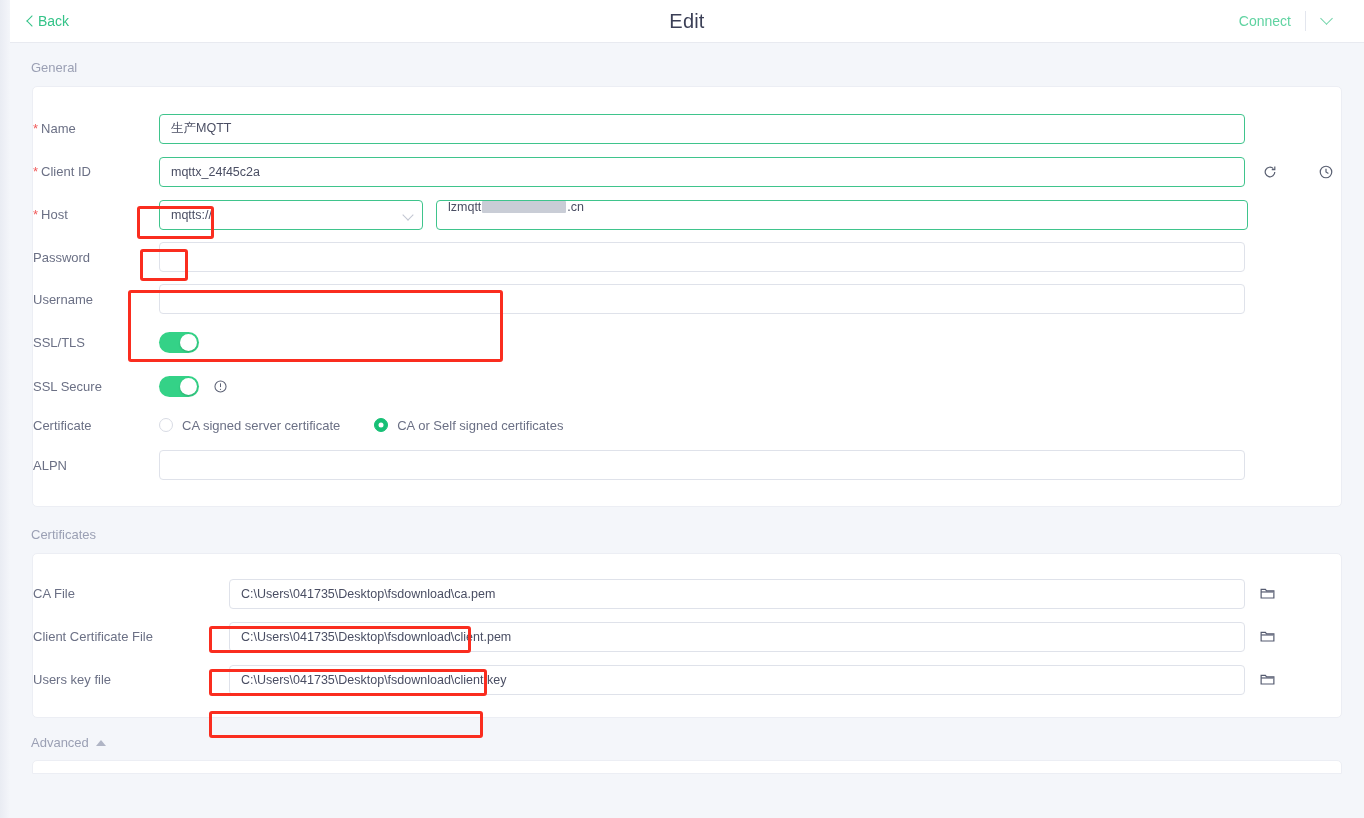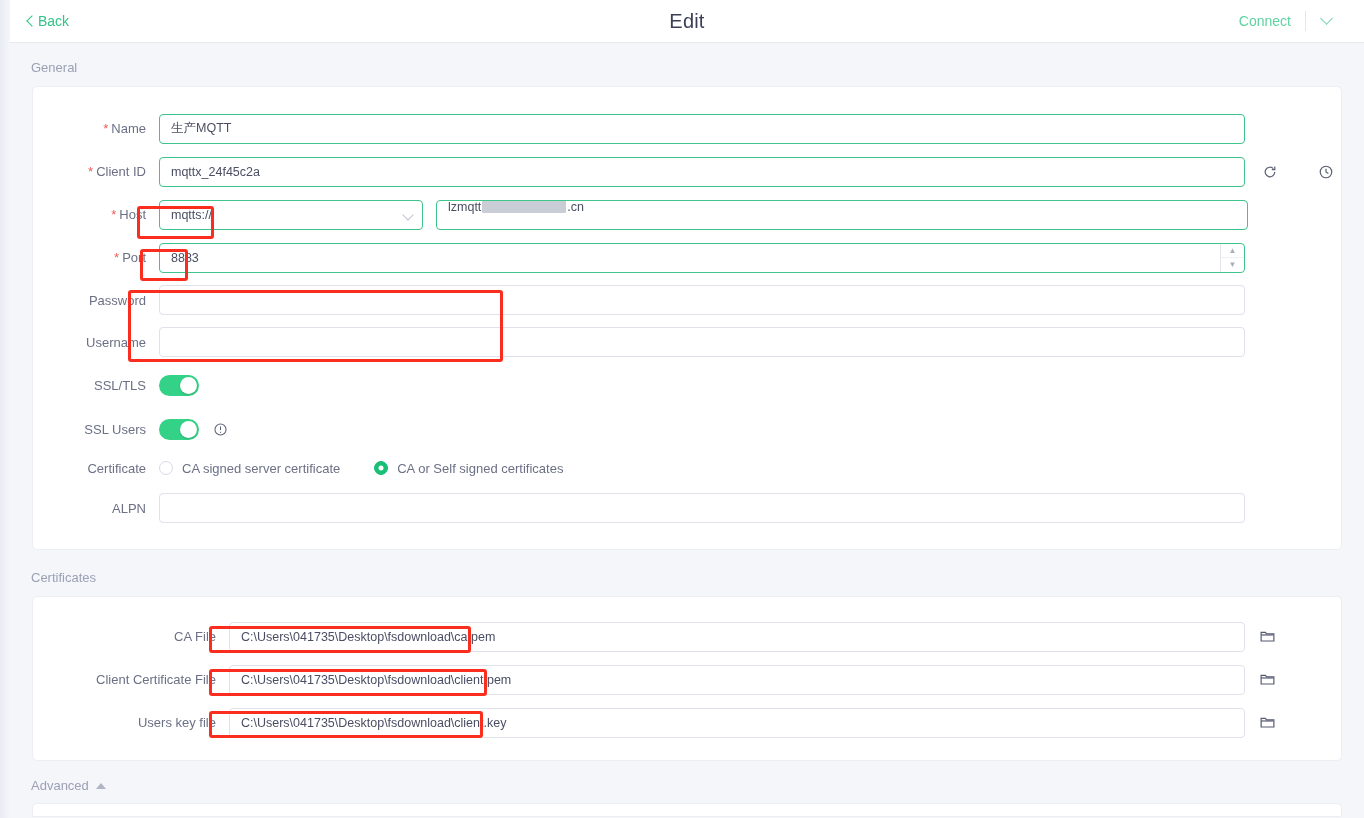--- a/index.html
+++ b/index.html
@@ -132,21 +132,21 @@
   .row {
     display: flex;
     align-items: center;
     height: 43px;
     position: relative;
   }
   .row.tight { height: 42px; }
 
   .label {
     width: 126px;
-    text-align: right;
+    text-align: left;
     padding-right: 13px;
     color: #6b7085;
     font-size: 13px;
     flex: none;
     white-space: nowrap;
   }
   .req { color: #f05b5b; margin-right: 3px; }
 
   .field-wrap { position: relative; display: flex; align-items: center; }
 
@@ -399,34 +399,20 @@
         </div>
         <div style="position:relative;margin-left:13px;">
           <input class="inp green w-host" value="" style="">
           <span class="host-text">
             <span>lzmqtt</span><span class="redact"></span><span>.cn</span>
           </span>
         </div>
       </div>
     </div>
 
-    <div class="row">
-      <div class="label">
-        <span class="req">*</span><span>Port</span>
-      </div>
-      <div class="field-wrap">
-        <div style="position:relative;">
-          <input class="inp green w-main" value="8883" style="">
-          <div class="spin">
-            <div>▲</div>
-            <div>▼</div>
-          </div>
-        </div>
-      </div>
-    </div>
 
     <div class="row tight">
       <div class="label">Password</div>
       <div class="field-wrap">
         <input class="inp w-main" type="password" value="" style="">
       </div>
     </div>
 
     <div class="row tight">
       <div class="label">Username</div>
@@ -438,21 +424,21 @@
     <div class="row" style="height:44px;">
       <div class="label">SSL/TLS</div>
       <div class="field-wrap">
         <div class="toggle">
           <span class="knob"></span>
         </div>
       </div>
     </div>
 
     <div class="row" style="height:44px;">
-      <div class="label">SSL Users</div>
+      <div class="label">SSL Secure</div>
       <div class="field-wrap">
         <div class="toggle">
           <span class="knob"></span>
         </div>
         <span class="warn-icon">
           <svg viewBox="0 0 20 20" width="15" height="15" fill="none" stroke="currentColor" stroke-width="1.4">
             <circle cx="10" cy="10" r="7.4"></circle>
               <path d="M10 5.8v5"></path>
               <circle cx="10" cy="13.7" r=".85" fill="currentColor" stroke="none"></circle>
           </svg>

